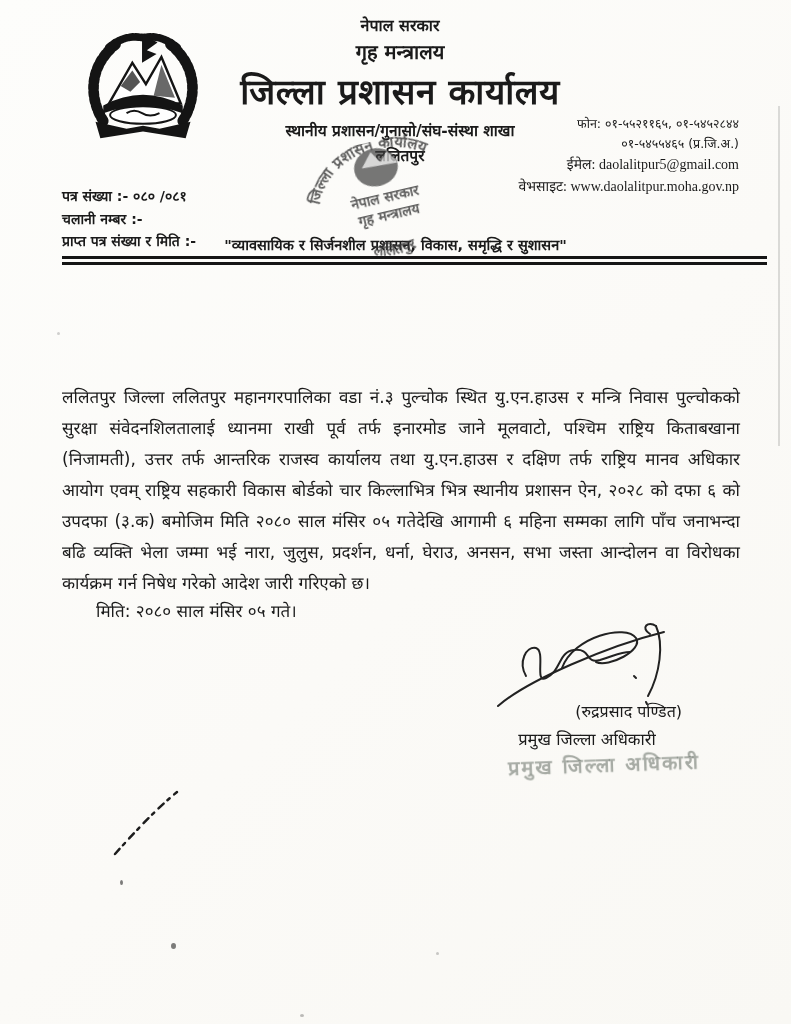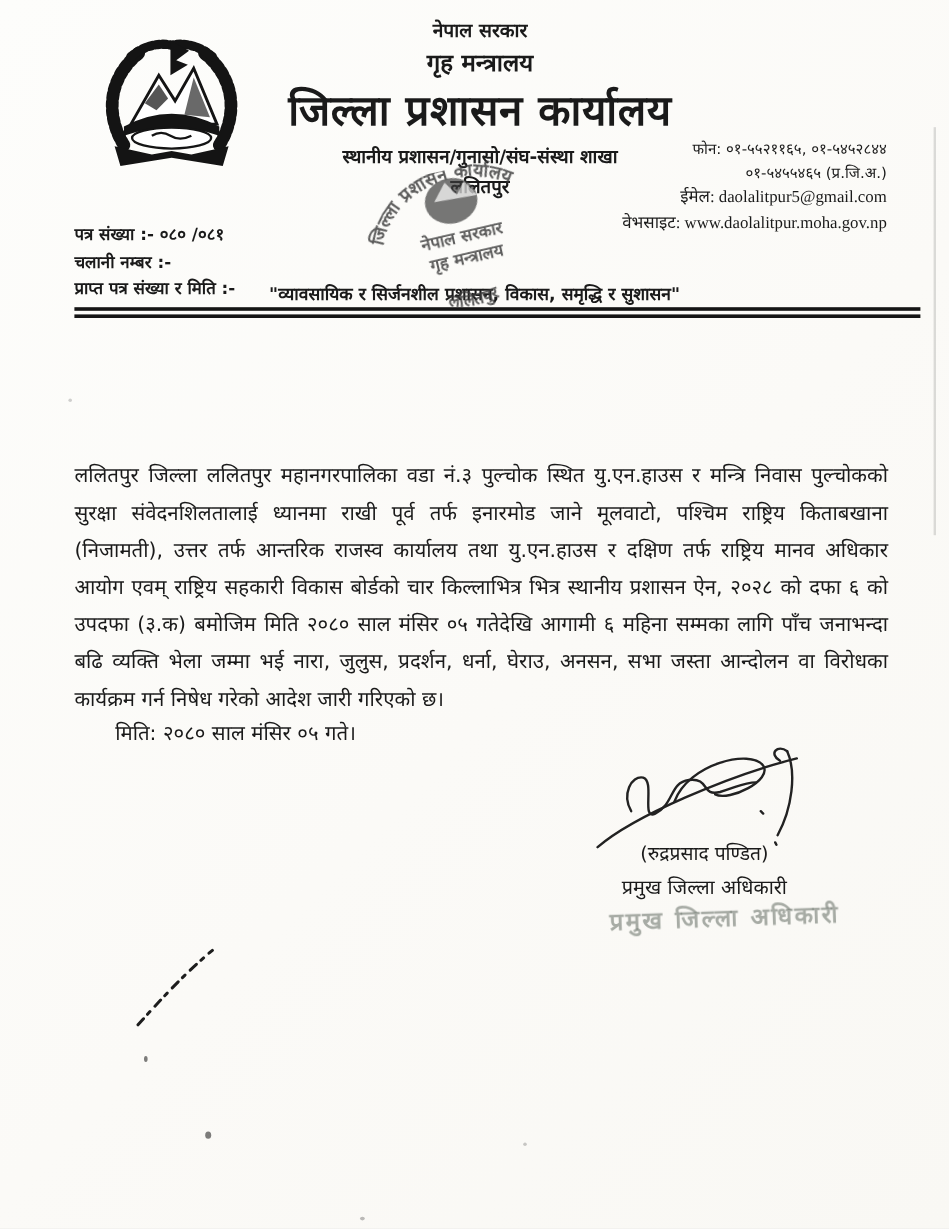--- a/index.html
+++ b/index.html
@@ -38,21 +38,21 @@
                  transform:rotate(-13deg); opacity:0.82; filter:blur(0.4px); }
 
   
   .title { position:absolute; left:0; top:327px; width:100%; text-align:center; font-size:21px; }
   .body-par { position:absolute; left:62px; top:382px; width:678px;
               font-size:17px; line-height:31px; text-align:justify; }
   .date-line { position:absolute; left:62px; top:599px; font-size:17px;margin-left:34px; }
 
   
   .sig-svg  { position:absolute; left:488px; top:618px; width:210px; height:96px; }
-  .sig-name { position:absolute; left:492px; top:700px; width:190px; text-align:center; font-size:16px; }
+  .sig-name { position:absolute; left:492px; top:700px; width:190px; text-align:right; font-size:16px; }
   .sig-role { position:absolute; left:492px; top:727px; width:190px; text-align:center; font-size:16.5px; }
   .sig-stamp{ position:absolute; left:484px; top:751px; width:240px; text-align:center;
               font-size:20px; font-weight:bold; letter-spacing:2px;
               color:rgba(98,108,98,0.55); transform:rotate(-2deg); filter:blur(0.5px); }
 
   
   .pen-mark { position:absolute; left:103px; top:782px; width:90px; height:90px; }
   .scan-line-right { position:absolute; left:778px; top:106px; width:2px; height:340px;
                      background:rgba(70,70,70,0.18); }
   .speck { position:absolute; width:4px; height:4px; border-radius:50%; background:rgba(20,20,20,0.55); }

